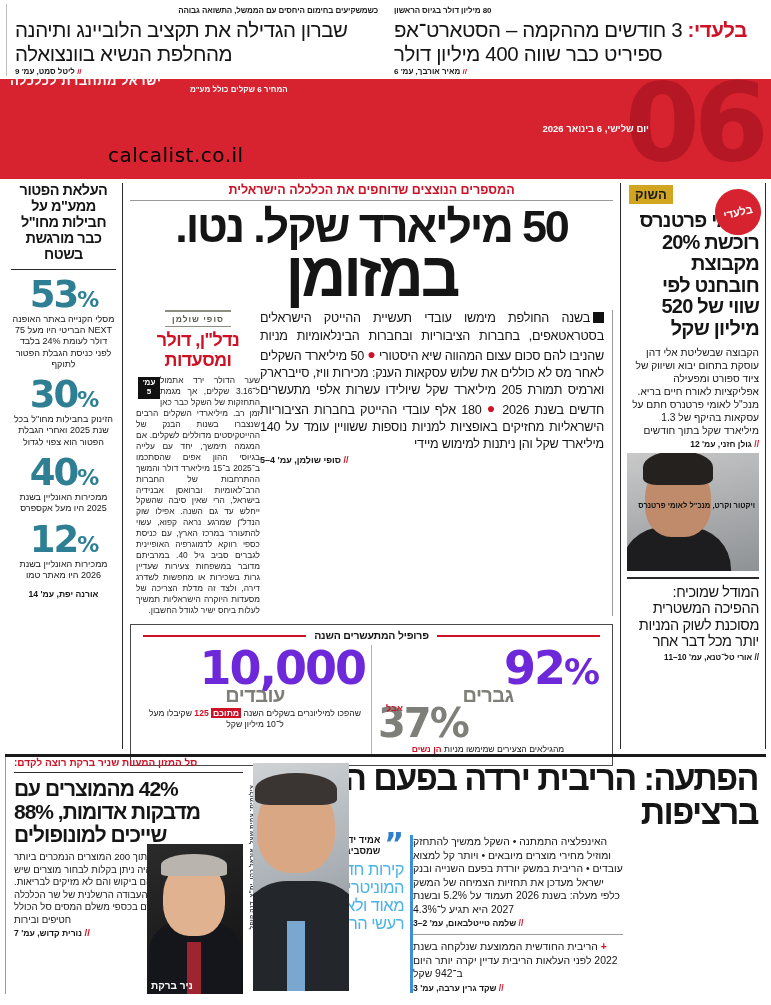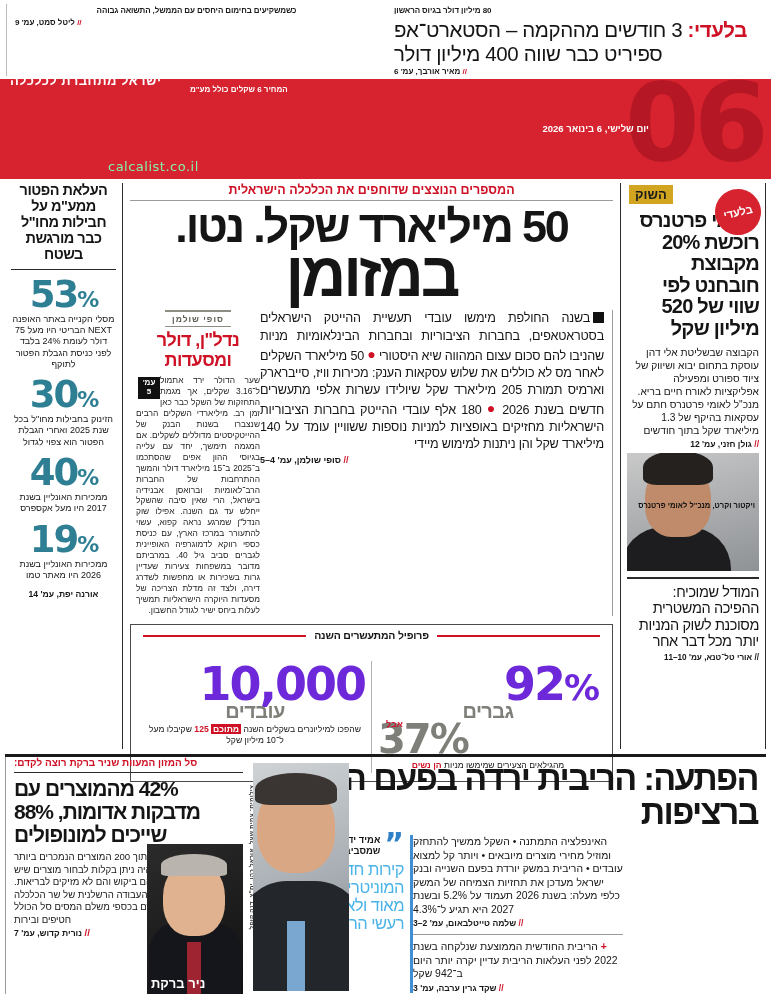--- a/index.html
+++ b/index.html
@@ -8,38 +8,38 @@
     width:771px; height:1005px; position:relative; overflow:hidden;
     font-family:"Liberation Sans","DejaVu Sans",sans-serif;
     direction:rtl; color:#151515;
   }
   .page { width:771px; height:1005px; position:relative; }
 
   
   .skybox { display:flex; flex-direction:row-reverse; height:76px; padding:4px 6px 0 6px; }
   .sky-col { flex:1; padding:2px 8px; }
   .sky-col.right { border-left:1px solid #bdbdbd; }
-  .sky-kicker { font-size:8px; font-weight:bold; letter-spacing:-.1px; text-align:center; margin-bottom:3px; color:#1a1a1a; }
+  .sky-kicker { font-size:8px; font-weight:bold; letter-spacing:-.1px; text-align:right; margin-bottom:3px; color:#1a1a1a; }
   .sky-col.left .sky-kicker { text-align:left; }
   .sky-head { font-size:20.5px; line-height:1.16; font-weight:400; text-align:left; letter-spacing:-.4px; }
   .sky-head .excl { color:#cf1126; font-weight:bold; }
   .sky-credit { font-size:8px; font-weight:bold; text-align:left; margin-top:1px; }
   .sky-credit .sl { color:#cf1126; }
 
   
   .masthead { position:relative; height:100px; background:#d6232f; margin:3px 0 0 0; overflow:hidden; }
   .mast-06 { position:absolute; right:8px; top:-10px; font-size:108px; font-weight:bold;
              color:#b51824; letter-spacing:-6px; line-height:1; font-family:"DejaVu Sans",sans-serif; }
   .mast-date { position:absolute; right:122px; top:44px; color:#ffffff; font-size:9.5px; font-weight:bold; }
   .mast-logo { position:absolute; left:10px; top:-4px; text-align:left; }
   .logo-word { font-size:74px; font-weight:bold; color:#ffffff; line-height:.94; letter-spacing:-3px;
                font-family:"DejaVu Sans",sans-serif; }
   .logo-sub { font-size:13px; font-weight:bold; color:#ffffff; margin-top:-2px; letter-spacing:.5px;}
   .mast-price { position:absolute; left:190px; top:6px; color:#ffffff; font-size:8px; font-weight:bold; }
-  .mast-url { position:absolute; left:108px; bottom:5px; color:#86efac; font-size:13px; letter-spacing:.5px;
+  .mast-url { position:absolute; left:108px; bottom:12px; color:#000000; font-size:20px; letter-spacing:.5px;
               font-family:"DejaVu Sans",sans-serif; }
 
   
   .body-wrap { display:flex; flex-direction:row; height:566px; margin-top:4px; padding:0 5px; gap:0; }
 
   
   .rail-right { width:146px; border-right:1px solid #2b2b2b; border-left:1px solid #2b2b2b;
                 padding:0 6px; position:relative; background:#ffffff; order:0; }
   .tag-shuk { background:#d2a520; color:#1a1a1a; font-size:13px; font-weight:bold; text-align:center;
               padding:2px 6px; display:inline-block; float:left; margin:2px 0 2px 2px; }
@@ -87,21 +87,21 @@
                  width:66px; margin:0 auto 4px auto; color:#5b5b53; }
   .side-head { color:#cf1126; font-size:18px; font-weight:bold; text-align:center; line-height:1.08;
                letter-spacing:-.6px; margin-bottom:5px; }
   .side-text { font-size:8.4px; line-height:1.3; text-align:justify; color:#1d1d1d; }
   .pg-badge { background:#111; color:#fff; font-size:8px; font-weight:bold; text-align:center;
               padding:2px 3px; width:22px; line-height:1.1; float:left; margin:2px 0 0 2px; }
 
   
   .stats-band { border:1px solid #4a4a4a; margin-top:8px; padding:4px 8px 8px 8px; position:relative; }
   .sb-title { text-align:center; font-size:10.5px; font-weight:bold; letter-spacing:-.2px;
-              position:relative; margin-bottom:20px; }
+              position:relative; margin-bottom:4px; }
   .sb-title span { background:#fff; padding:0 8px; position:relative; z-index:2; }
   .sb-title:before { content:""; position:absolute; top:50%; left:4px; right:4px; height:2px;
                      background:#cf1126; z-index:1; }
   .sb-row { display:flex; flex-direction:row; }
   .sb-cell { flex:1; padding:2px 6px; }
   .sb-cell.right { border-left:1px solid #b3b3b3; }
   .sb-big { font-size:46px; font-weight:bold; color:#6d28d9; line-height:.92; letter-spacing:-2px;
             text-align:right; font-family:"DejaVu Sans",sans-serif; }
   .sb-big .pct { font-size:36px; }
   .sb-unit { font-size:20px; font-weight:bold; color:#7f7f79; text-align:center; line-height:1;
@@ -163,33 +163,34 @@
   .bl-body { font-size:9.6px; line-height:1.3; text-align:left; margin-top:5px; width:150px; margin-right:auto; }
   .bl-photo { position:absolute; right:6px; bottom:0; width:96px; height:150px;
               background:linear-gradient(150deg,#2b2b2b 0%,#1b1b1b 60%,#101010 100%); overflow:hidden; }
   .blp-head { position:absolute; left:16px; top:16px; width:62px; height:76px; border-radius:48% 48% 42% 42%;
               background:#e0b290; }
   .blp-hair { position:absolute; left:14px; top:10px; width:66px; height:22px; border-radius:50% 50% 10% 10%;
               background:#b9b5ae; }
   .blp-suit { position:absolute; left:2px; bottom:0; width:92px; height:72px; border-radius:30px 30px 0 0;
               background:#14161b; }
   .blp-tie { position:absolute; left:40px; bottom:0; width:14px; height:52px; background:#9d2430; }
-  .blp-name { position:absolute; left:4px; bottom:3px; color:#fff; font-size:13px; font-weight:bold; }
+  .blp-name { position:absolute; left:4px; bottom:3px; color:#fff; font-size:10px; font-weight:bold; }
 
   .vcredit { position:absolute; left:-1px; top:28px; font-size:6.4px; font-weight:bold; color:#333;
              writing-mode:vertical-rl; transform:rotate(180deg); letter-spacing:.2px; }
 </style>
 </head>
 <body>
 
 <div class="page">
 
   <div class="skybox">
     <div class="sky-col right">
       <div class="sky-kicker">כשמשקיעים בחימום היחסים עם הממשל, התשואה גבוהה</div>
+      <div class="sky-head">שברון הגדילה את תקציב הלוביינג ותיהנה מהחלפת הנשיא בוונצואלה</div>
       <div class="sky-credit">
         <span class="sl">//</span>
         <span>ליטל סמט, עמ' 9</span>
       </div>
     </div>
     <div class="sky-col left">
       <div class="sky-kicker">80 מיליון דולר בגיוס הראשון</div>
       <div class="sky-head"><span class="excl">בלעדי:</span> <span>3 חודשים מההקמה – הסטארט־אפ ספיריט כבר שווה 400 מיליון דולר</span></div>
       <div class="sky-credit">
         <span class="sl">//</span>
@@ -295,24 +296,24 @@
       <div class="lr-stat">
         <div class="lr-num"><span>53</span><span class="pc">%</span></div>
         <div class="lr-txt">מסלי הקנייה באתר האופנה NEXT הבריטי היו מעל 75 דולר לעומת 24% בלבד לפני כניסת הגבלת הפטור לתוקף</div>
       </div>
       <div class="lr-stat">
         <div class="lr-num"><span>30</span><span class="pc">%</span></div>
         <div class="lr-txt">הזינוק בחבילות מחו"ל בכל שנת 2025 ואחרי הגבלת הפטור הוא צפוי לגדול</div>
       </div>
       <div class="lr-stat">
         <div class="lr-num"><span>40</span><span class="pc">%</span></div>
-        <div class="lr-txt">ממכירות האונליין בשנת 2017 היו מעל אקספרס</div>
+        <div class="lr-txt">ממכירות האונליין בשנת 2025 היו מעל אקספרס</div>
       </div>
       <div class="lr-stat">
-        <div class="lr-num"><span>19</span><span class="pc">%</span></div>
+        <div class="lr-num"><span>12</span><span class="pc">%</span></div>
         <div class="lr-txt">ממכירות האונליין בשנת 2026 היו מאתר טמו</div>
       </div>
       <div class="lr-credit">אורנה יפת, עמ' 14</div>
     </div>
   </div>
 
   <div class="bottom">
 
     <div class="bt-main">
       <div class="vcredit">צילומים: עמית שעל, אוראל כהן, יח"צ, דנה קופל</div>

